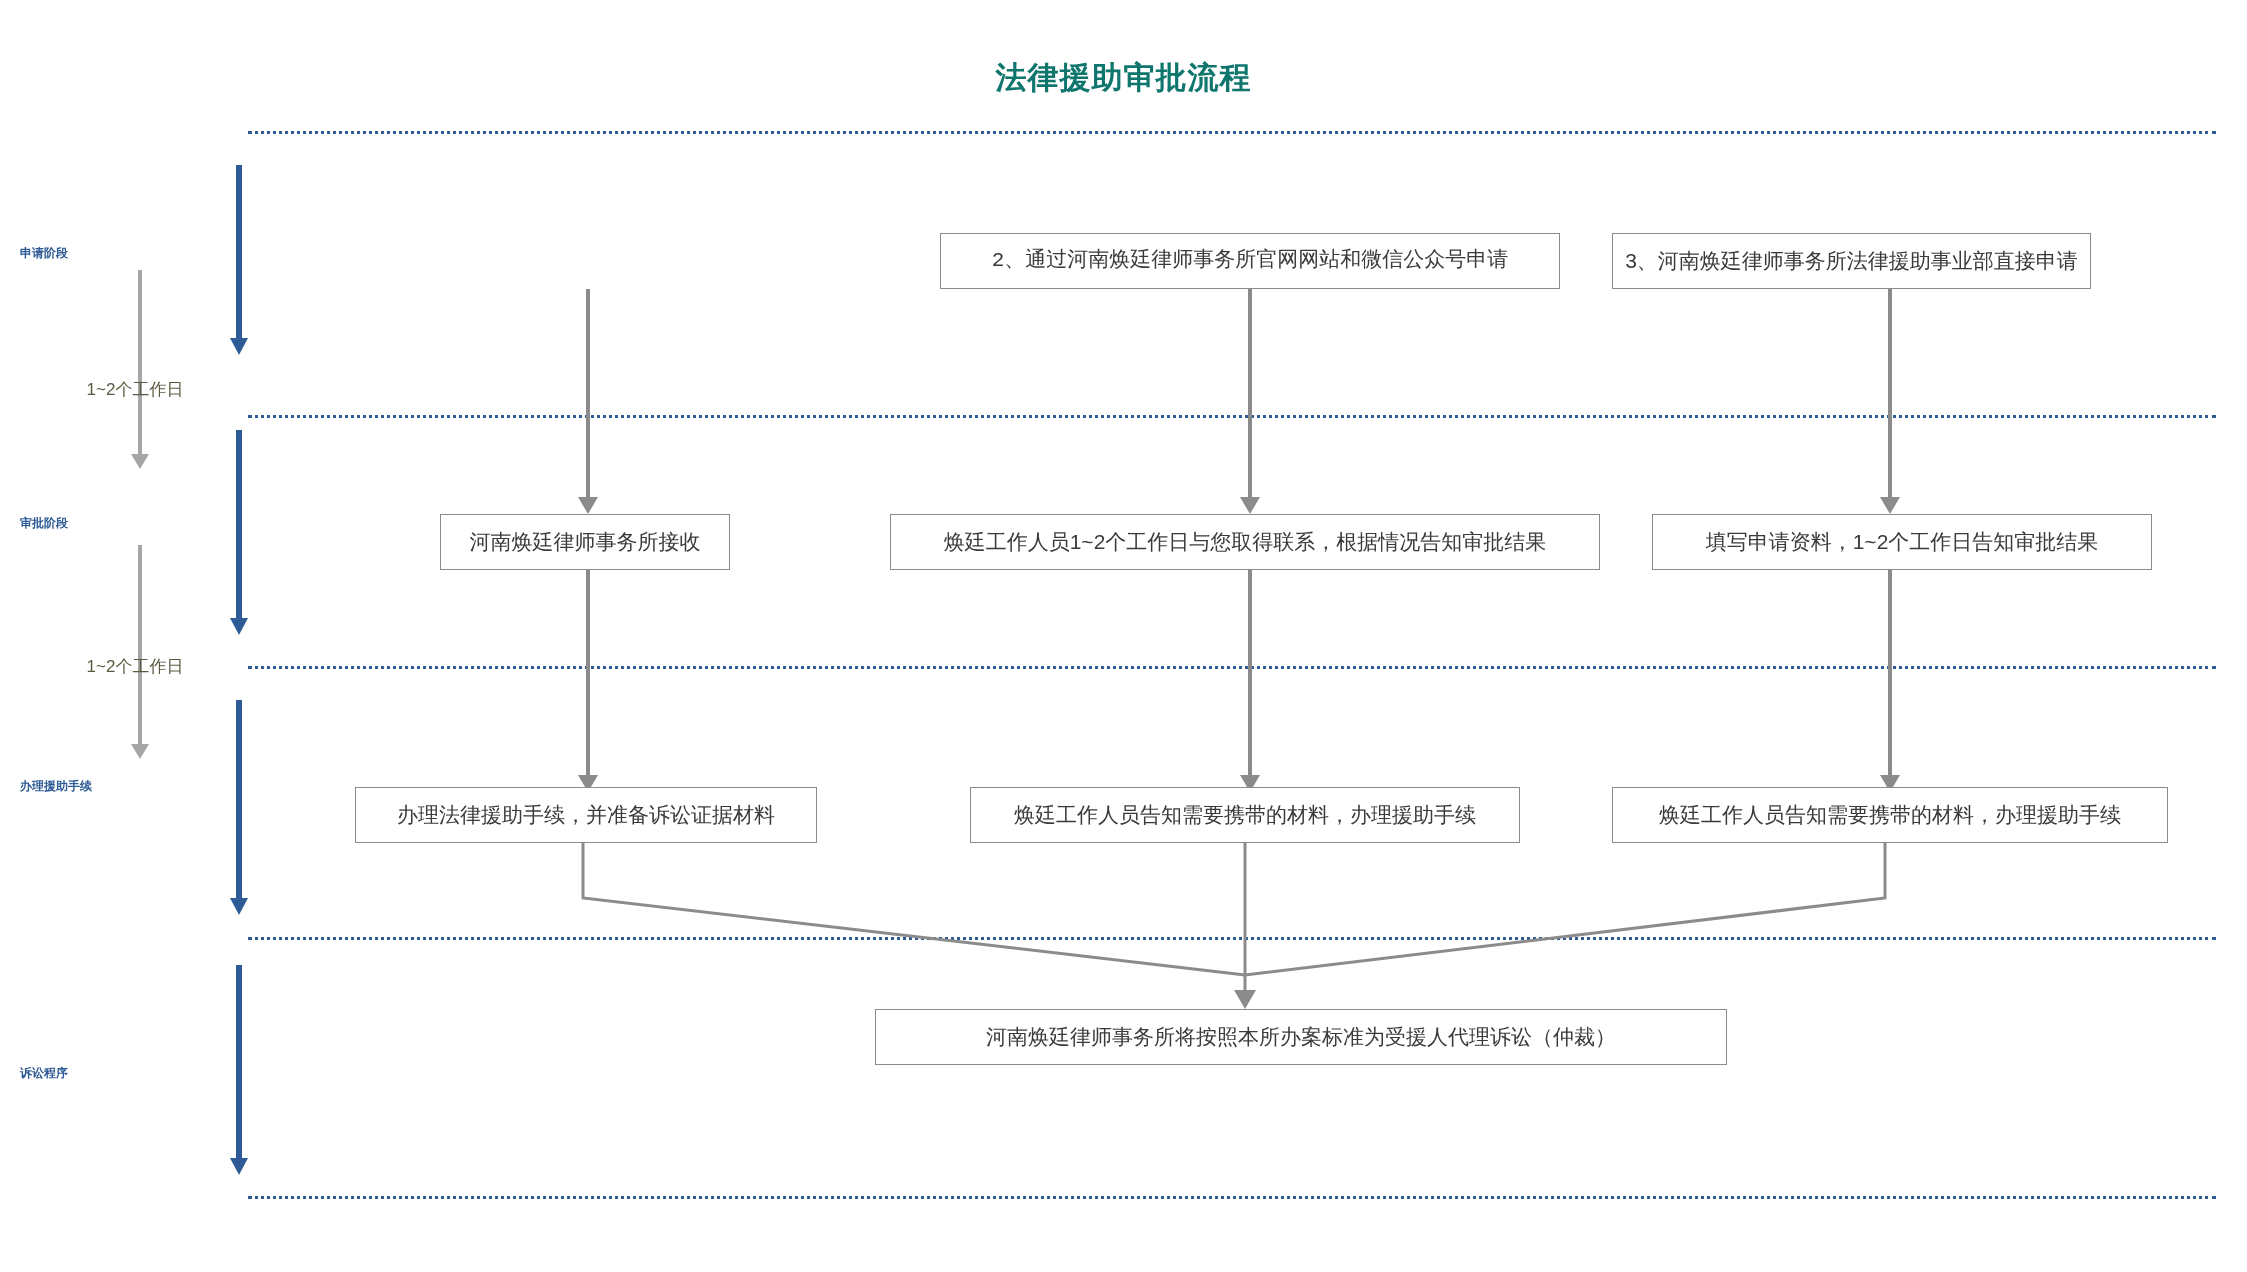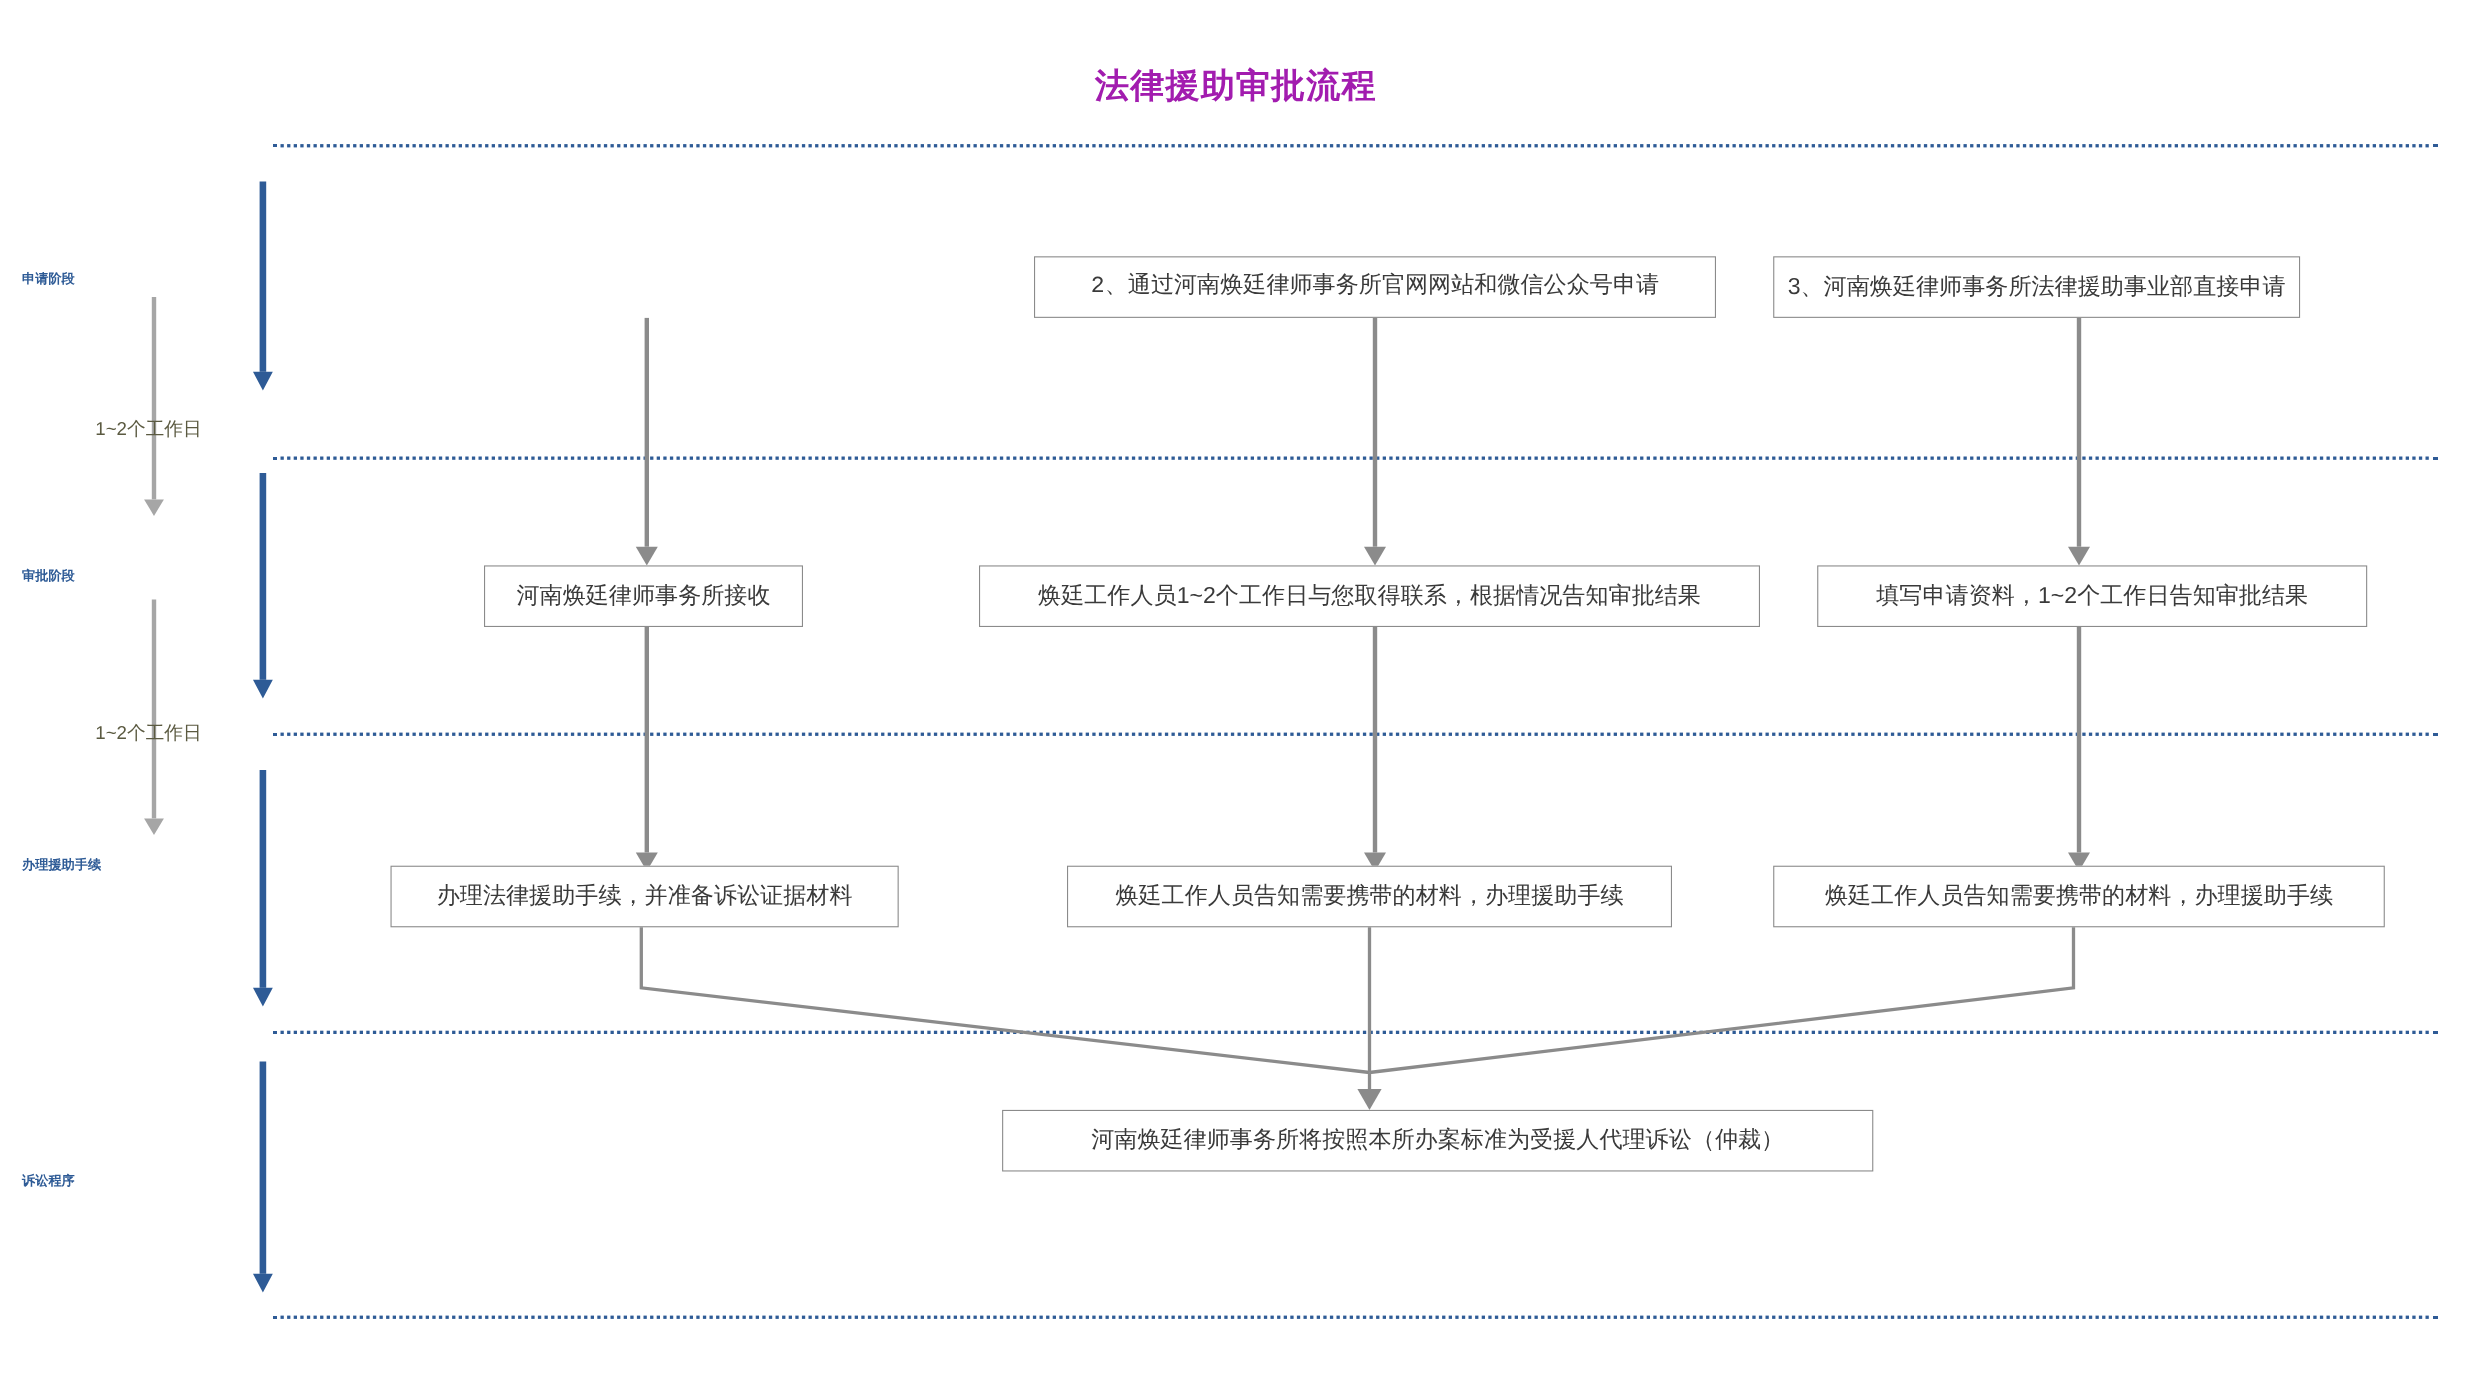--- a/index.html
+++ b/index.html
@@ -20,21 +20,21 @@
 
   
   .chart-title {
     position: absolute;
     left: 0;
     top: 57px;
     width: 2247px;
     text-align: center;
     font-size: 31px;
     font-weight: bold;
-    color: #a21caf;
+    color: #0f766e;
     letter-spacing: 1px;
   }
 
   
   .band-sep {
     position: absolute;
     left: 248px;
     width: 1968px;
     height: 0;
     border-top: 3px dotted #2e5b96;
@@ -243,15 +243,15 @@
     <polyline points="583,843 583,898 1245,975" fill="none" stroke="#8b8b8b" stroke-width="3"></polyline>
 
     <polyline points="1245,843 1245,975" fill="none" stroke="#8b8b8b" stroke-width="3"></polyline>
 
     <polyline points="1885,843 1885,898 1245,975" fill="none" stroke="#8b8b8b" stroke-width="3"></polyline>
 
     <line x1="1245" y1="975" x2="1245" y2="993" stroke="#8b8b8b" stroke-width="3"></line>
     <polygon points="1234,990 1256,990 1245,1009" fill="#8b8b8b"></polygon>
   </svg>
 
-  <div class="node" style="left:875px; top:1009px; width:792px; height:56px;margin-left:36px;">河南焕廷律师事务所将按照本所办案标准为受援人代理诉讼（仲裁）</div>
+  <div class="node" style="left:875px; top:1009px; width:852px; height:56px;">河南焕廷律师事务所将按照本所办案标准为受援人代理诉讼（仲裁）</div>
 
 </div>
 
 </body></html>

